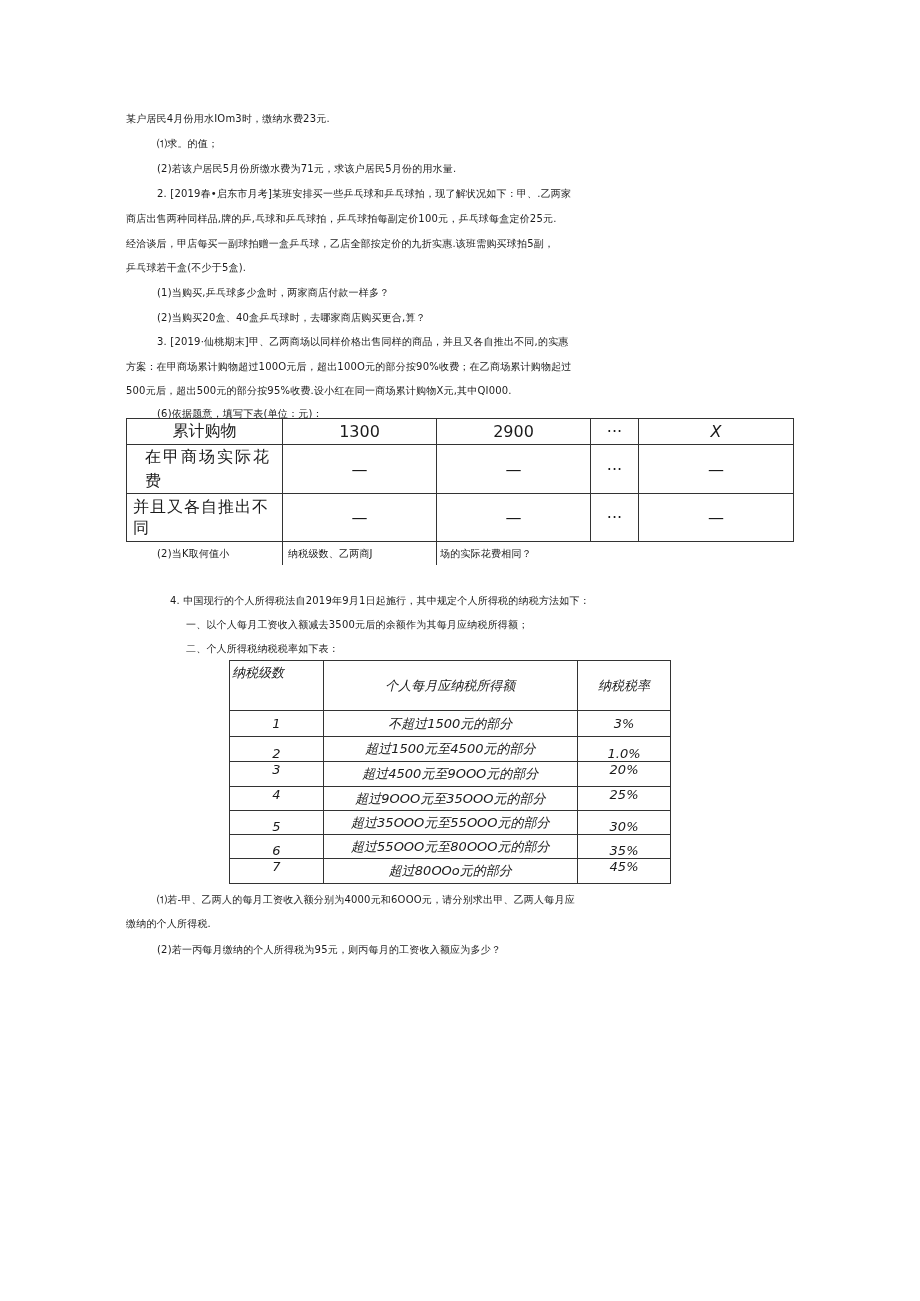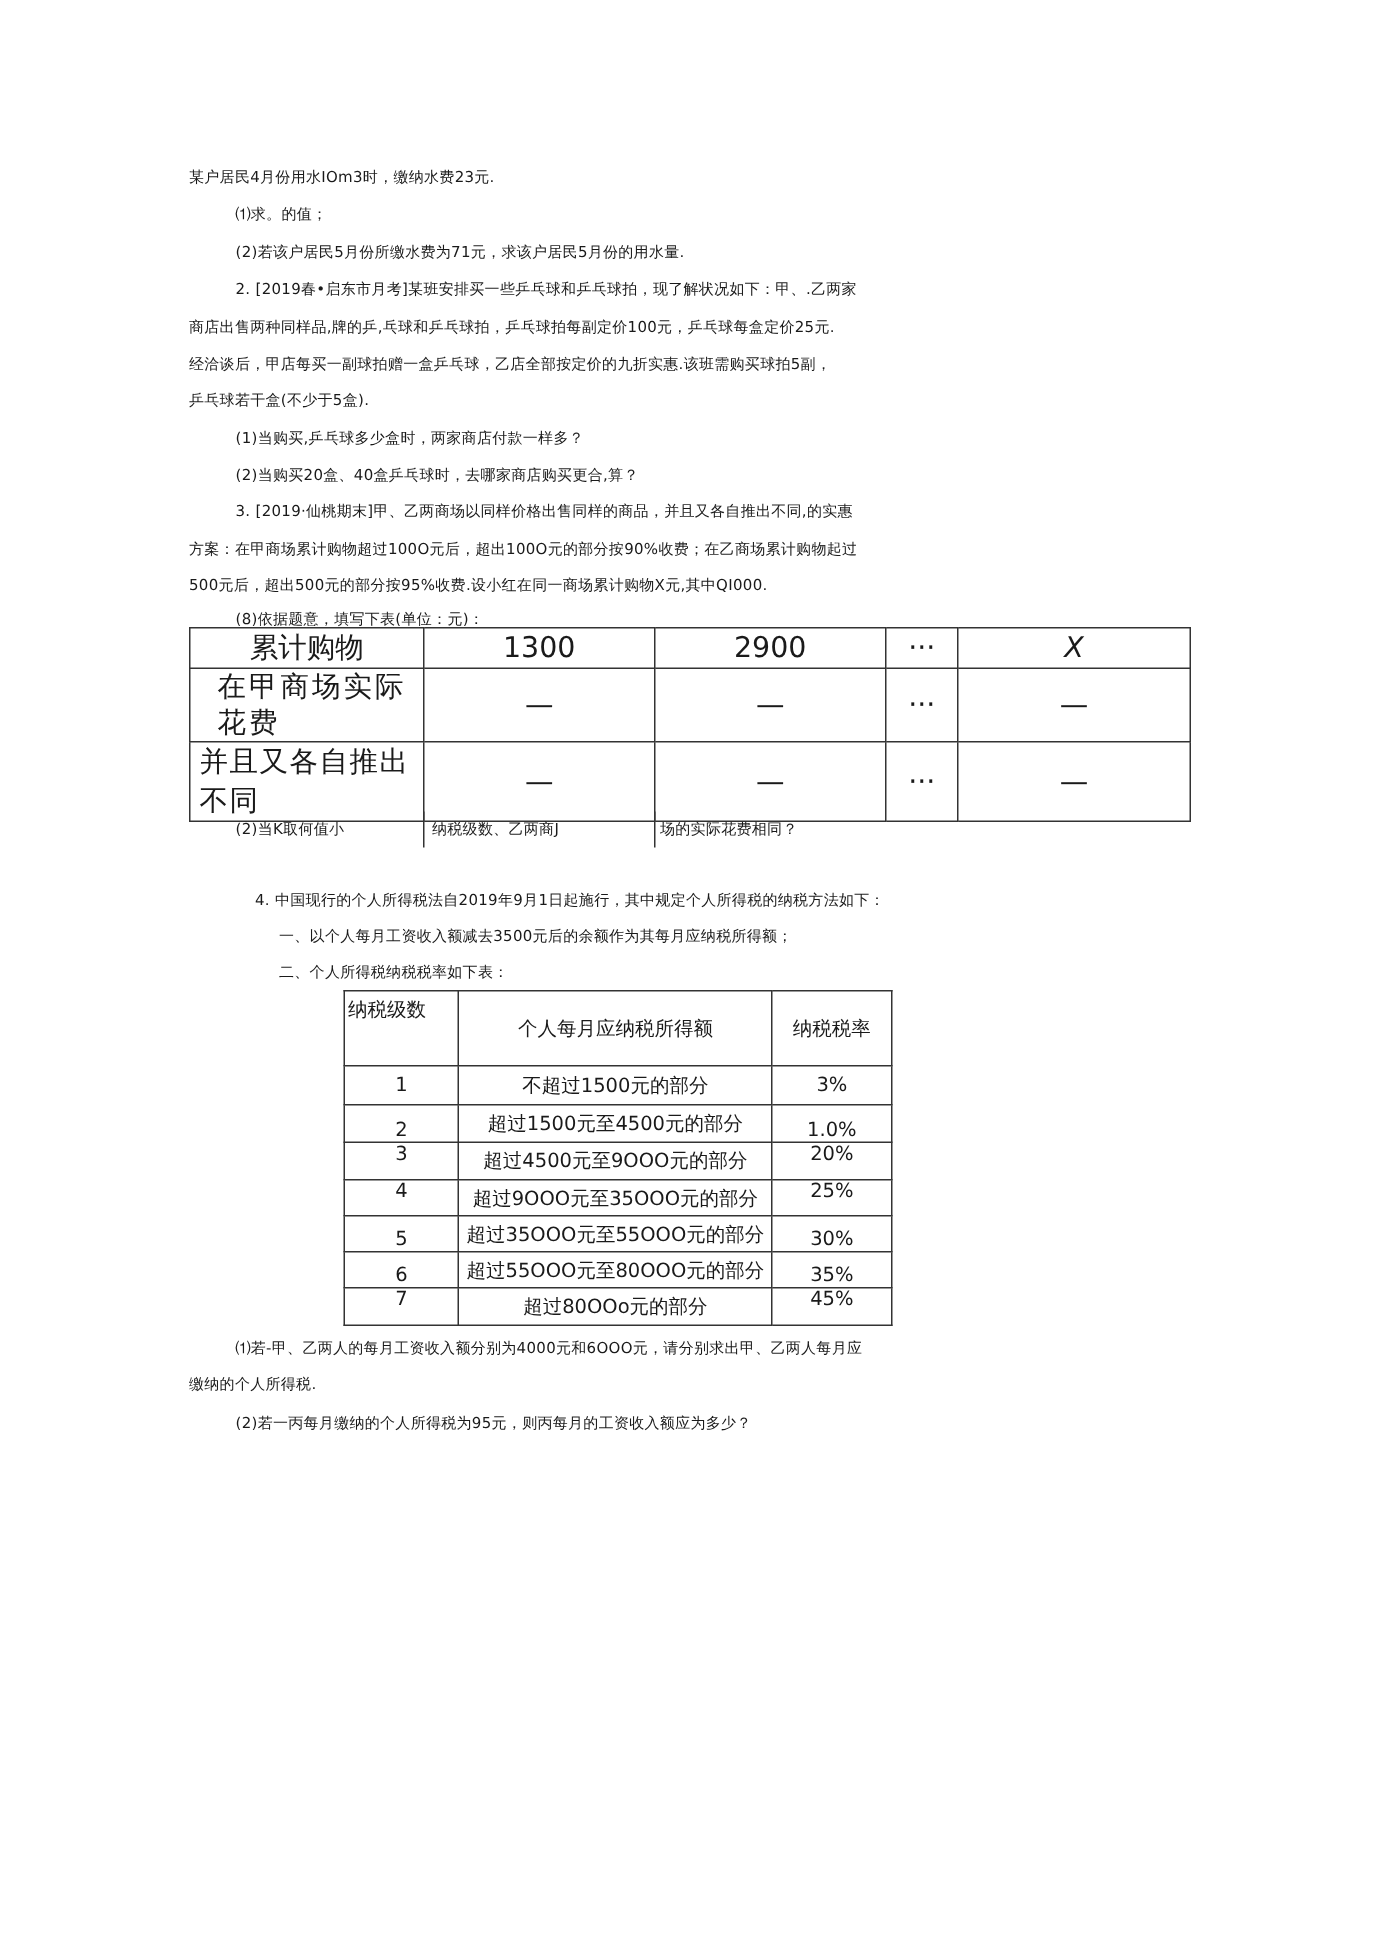--- a/index.html
+++ b/index.html
@@ -1,42 +1,42 @@
 <!DOCTYPE html>
 <html><head>
 <meta charset="utf-8">
 <style>
   html, body { margin:0; padding:0; background:#ffffff; }
   body { width:920px; height:1301px; position:relative; overflow:hidden;
          font-family:"DejaVu Sans", "Liberation Sans", sans-serif; color:#1a1a1a; }
   .line { position:absolute; font-size:10px; white-space:nowrap; line-height:18px; letter-spacing:0.2px; }
   table { position:absolute; border-collapse:collapse; font-size:13px; }
   td { border:1px solid #333; padding:0; text-align:center; vertical-align:middle; }
-  .t1 td { font-size:19px; }
+  .t1 td { font-size:16px; }
   .t2 td { font-size:13px; }
   .vline { position:absolute; width:1px; background:#333; }
 </style>
 </head>
 <body>
 
 <div class="line" style="left:126px;top:110px;">某户居民4月份用水IOm3时，缴纳水费23元.</div>
 <div class="line" style="left:157px;top:135px;">⑴求。的值；</div>
 <div class="line" style="left:157px;top:160px;">(2)若该户居民5月份所缴水费为71元，求该户居民5月份的用水量.</div>
 
 <div class="line" style="left:157px;top:185px;">2.  [2019春•启东市月考]某班安排买一些乒乓球和乒乓球拍，现了解状况如下：甲、.乙两家</div>
 <div class="line" style="left:126px;top:210px;">商店出售两种同样品,牌的乒,乓球和乒乓球拍，乒乓球拍每副定价100元，乒乓球每盒定价25元.</div>
 <div class="line" style="left:126px;top:235px;">经洽谈后，甲店每买一副球拍赠一盒乒乓球，乙店全部按定价的九折实惠.该班需购买球拍5副，</div>
 <div class="line" style="left:126px;top:259px;">乒乓球若干盒(不少于5盒).</div>
 <div class="line" style="left:157px;top:284px;">(1)当购买,乒乓球多少盒时，两家商店付款一样多？</div>
 <div class="line" style="left:157px;top:309px;">(2)当购买20盒、40盒乒乓球时，去哪家商店购买更合,算？</div>
 
 <div class="line" style="left:157px;top:333px;">3.  [2019·仙桃期末]甲、乙两商场以同样价格出售同样的商品，并且又各自推出不同,的实惠</div>
 <div class="line" style="left:126px;top:358px;">方案：在甲商场累计购物超过100O元后，超出100O元的部分按90%收费；在乙商场累计购物起过</div>
 <div class="line" style="left:126px;top:382px;">500元后，超出500元的部分按95%收费.设小红在同一商场累计购物X元,其中QI000.</div>
-<div class="line" style="left:157px;top:405px;">(8)依据题意，填写下表(单位：元)：</div>
+<div class="line" style="left:157px;top:405px;">(6)依据题意，填写下表(单位：元)：</div>
 
 <table class="t1" style="left:126px;top:418px;width:668px;">
   <tbody>
       <tr style="height:26px;">
     <td style="width:155px;">累计购物</td>
     <td style="width:153px;">1300</td>
     <td style="width:153px;">2900</td>
     <td style="width:47px;">···</td>
     <td style="width:154px;font-style:italic;">X</td>
   </tr>
@@ -60,21 +60,21 @@
 <div class="vline" style="left:282px;top:541px;height:24px;"></div>
 <div class="vline" style="left:436px;top:541px;height:24px;"></div>
 <div class="line" style="left:157px;top:545px;">(2)当K取何值小</div>
 <div class="line" style="left:288px;top:545px;">纳税级数、乙两商J</div>
 <div class="line" style="left:440px;top:545px;text-align:center;">场的实际花费相同？</div>
 
 <div class="line" style="left:170px;top:592px;">4.  中国现行的个人所得税法自2019年9月1日起施行，其中规定个人所得税的纳税方法如下：</div>
 <div class="line" style="left:186px;top:616px;">一、以个人每月工资收入额减去3500元后的余额作为其每月应纳税所得额；</div>
 <div class="line" style="left:186px;top:640px;">二、个人所得税纳税税率如下表：</div>
 
-<table class="t2" style="left:229px;top:660px;width:366px;">
+<table class="t2" style="left:229px;top:660px;width:442px;font-style:italic;">
   <tbody>
       <tr style="height:50px;">
     <td style="width:96px;text-align:left;vertical-align:top;padding-left:2px;padding-top:3px;">纳税级数</td>
     <td style="width:268px;">个人每月应纳税所得额</td>
     <td style="width:96px;">纳税税率</td>
   </tr>
   <tr style="height:26px;">
     <td>1</td>
     <td>不超过1500元的部分</td>
     <td>3%</td>

